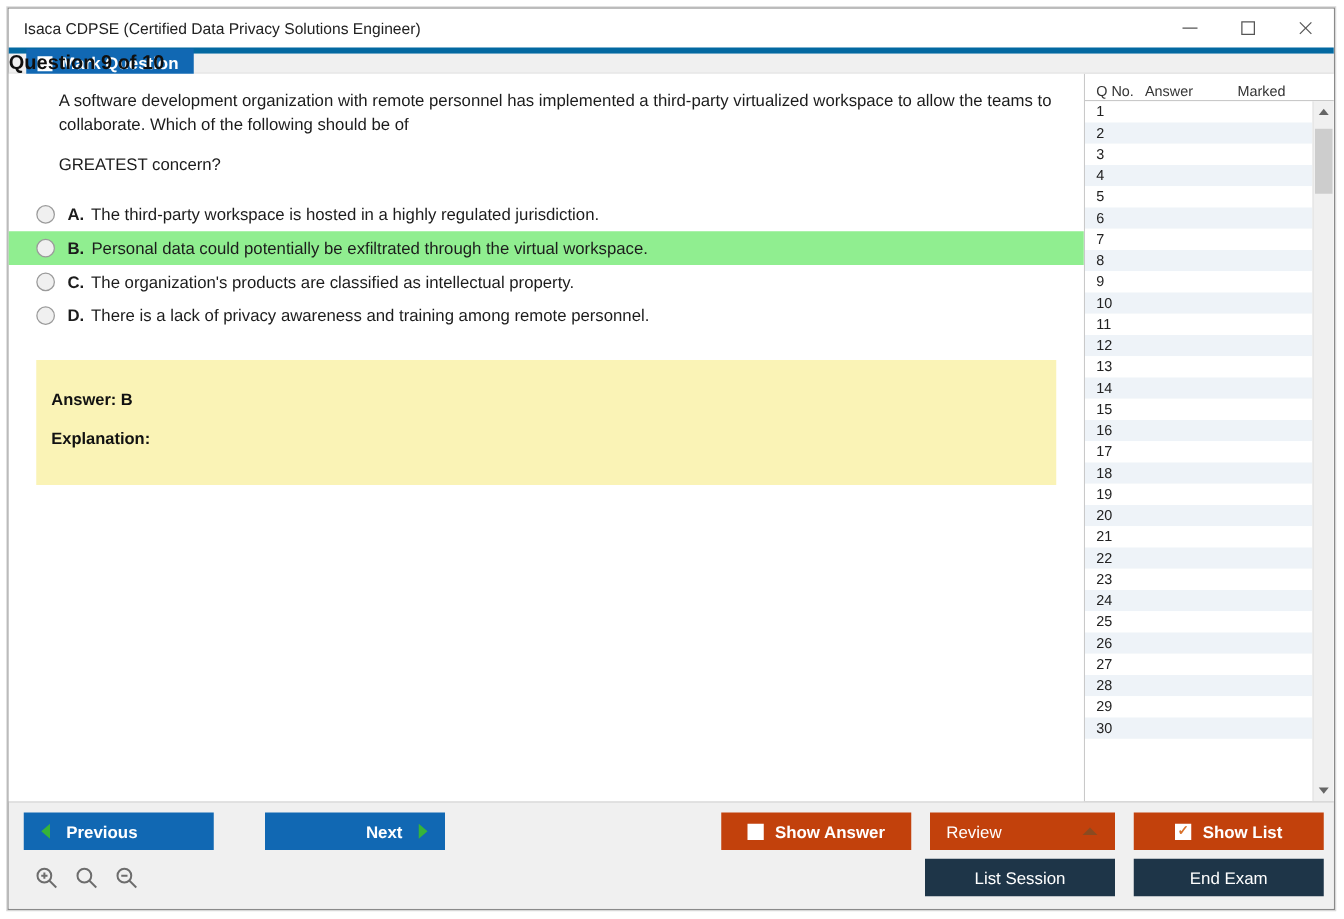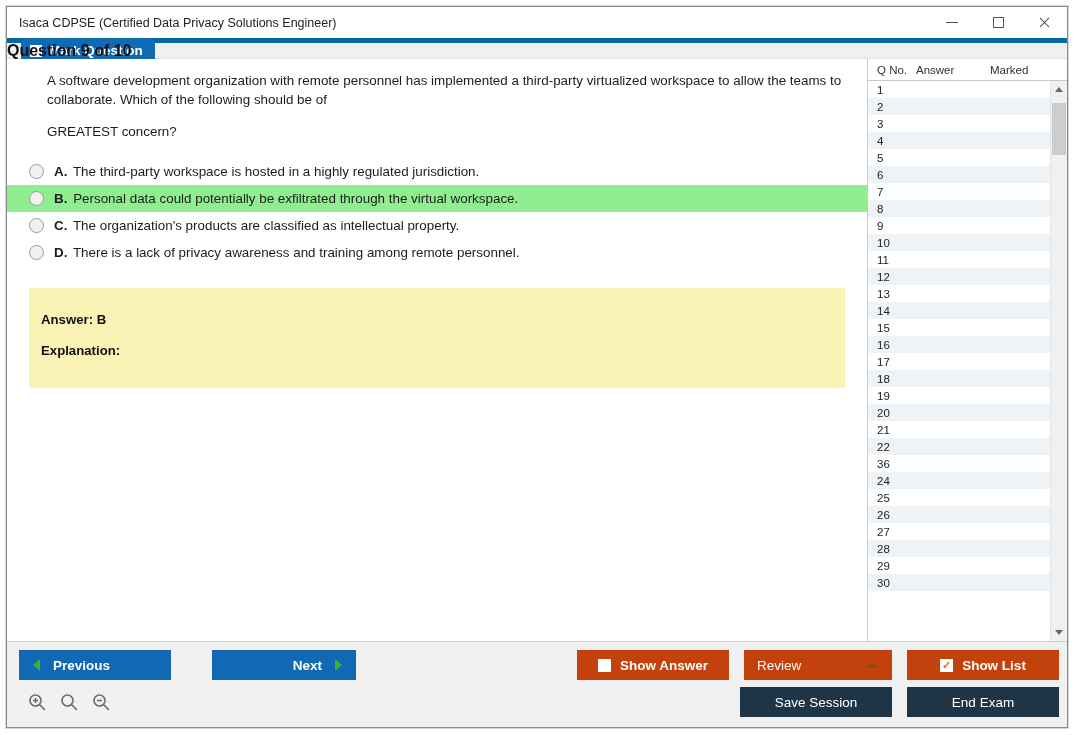--- a/index.html
+++ b/index.html
@@ -158,21 +158,21 @@
     flex: 0 0 200px;
     border-left: 1px solid #c9c9c9;
     display: flex;
     flex-direction: column;
     background: #ffffff;
     min-height: 0;
   }
   .list-head {
     display: flex;
     height: 22px;
-    align-items: center;
+    align-items: flex-end;
     font-size: 11.5px;
     color: #333;
     border-bottom: 1px solid #c9c9c9;
     flex: 0 0 auto;
     background: #ffffff;
   }
   .col-qno    { width: 48px; padding-left: 9px; }
   .col-answer { width: 74px; }
   .col-marked { flex: 1 1 auto; }
   .list-body {
@@ -474,21 +474,21 @@
               <div class="cell-qno">21</div>
               <div class="cell-ans"></div>
               <div class="cell-mark"></div>
             </div>
             <div class="row alt">
               <div class="cell-qno">22</div>
               <div class="cell-ans"></div>
               <div class="cell-mark"></div>
             </div>
             <div class="row">
-              <div class="cell-qno">36</div>
+              <div class="cell-qno">23</div>
               <div class="cell-ans"></div>
               <div class="cell-mark"></div>
             </div>
             <div class="row alt">
               <div class="cell-qno">24</div>
               <div class="cell-ans"></div>
               <div class="cell-mark"></div>
             </div>
             <div class="row">
               <div class="cell-qno">25</div>
@@ -586,21 +586,21 @@
             <circle cx="8.5" cy="8.5" r="5.5"></circle>
               <line x1="12.6" y1="12.6" x2="18" y2="18"></line>
             <line x1="6" y1="8.5" x2="11" y2="8.5"></line>
           </svg>
         </span>
       </div>
 
       <div class="spacer"></div>
 
       <button class="btn btn-dark btn-save">
-        <span>Save Session</span>
+        <span>List Session</span>
       </button>
       <button class="btn btn-dark btn-end">
         <span>End Exam</span>
       </button>
     </div>
 
   </div>
 </div>
 
 </body></html>

